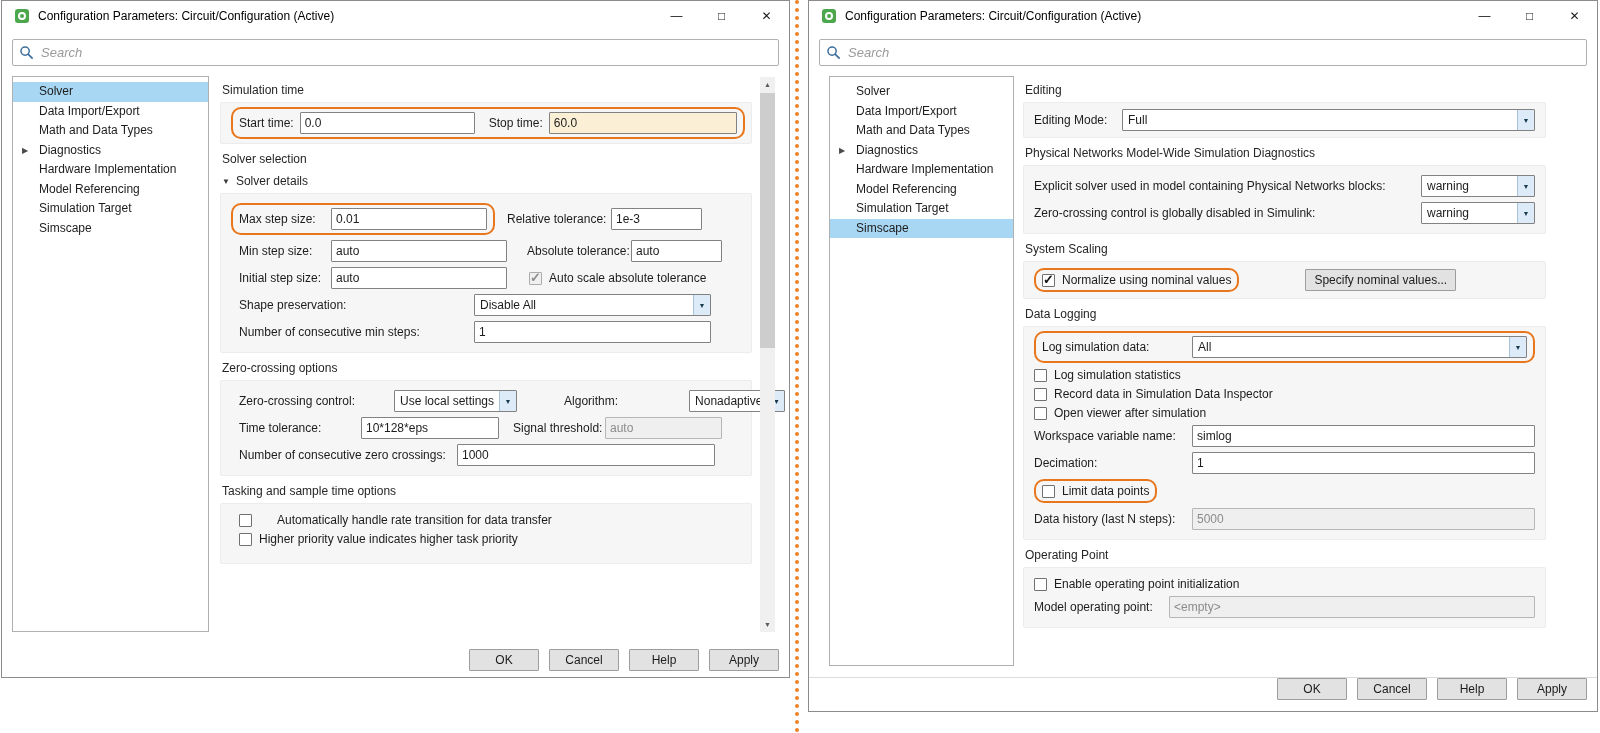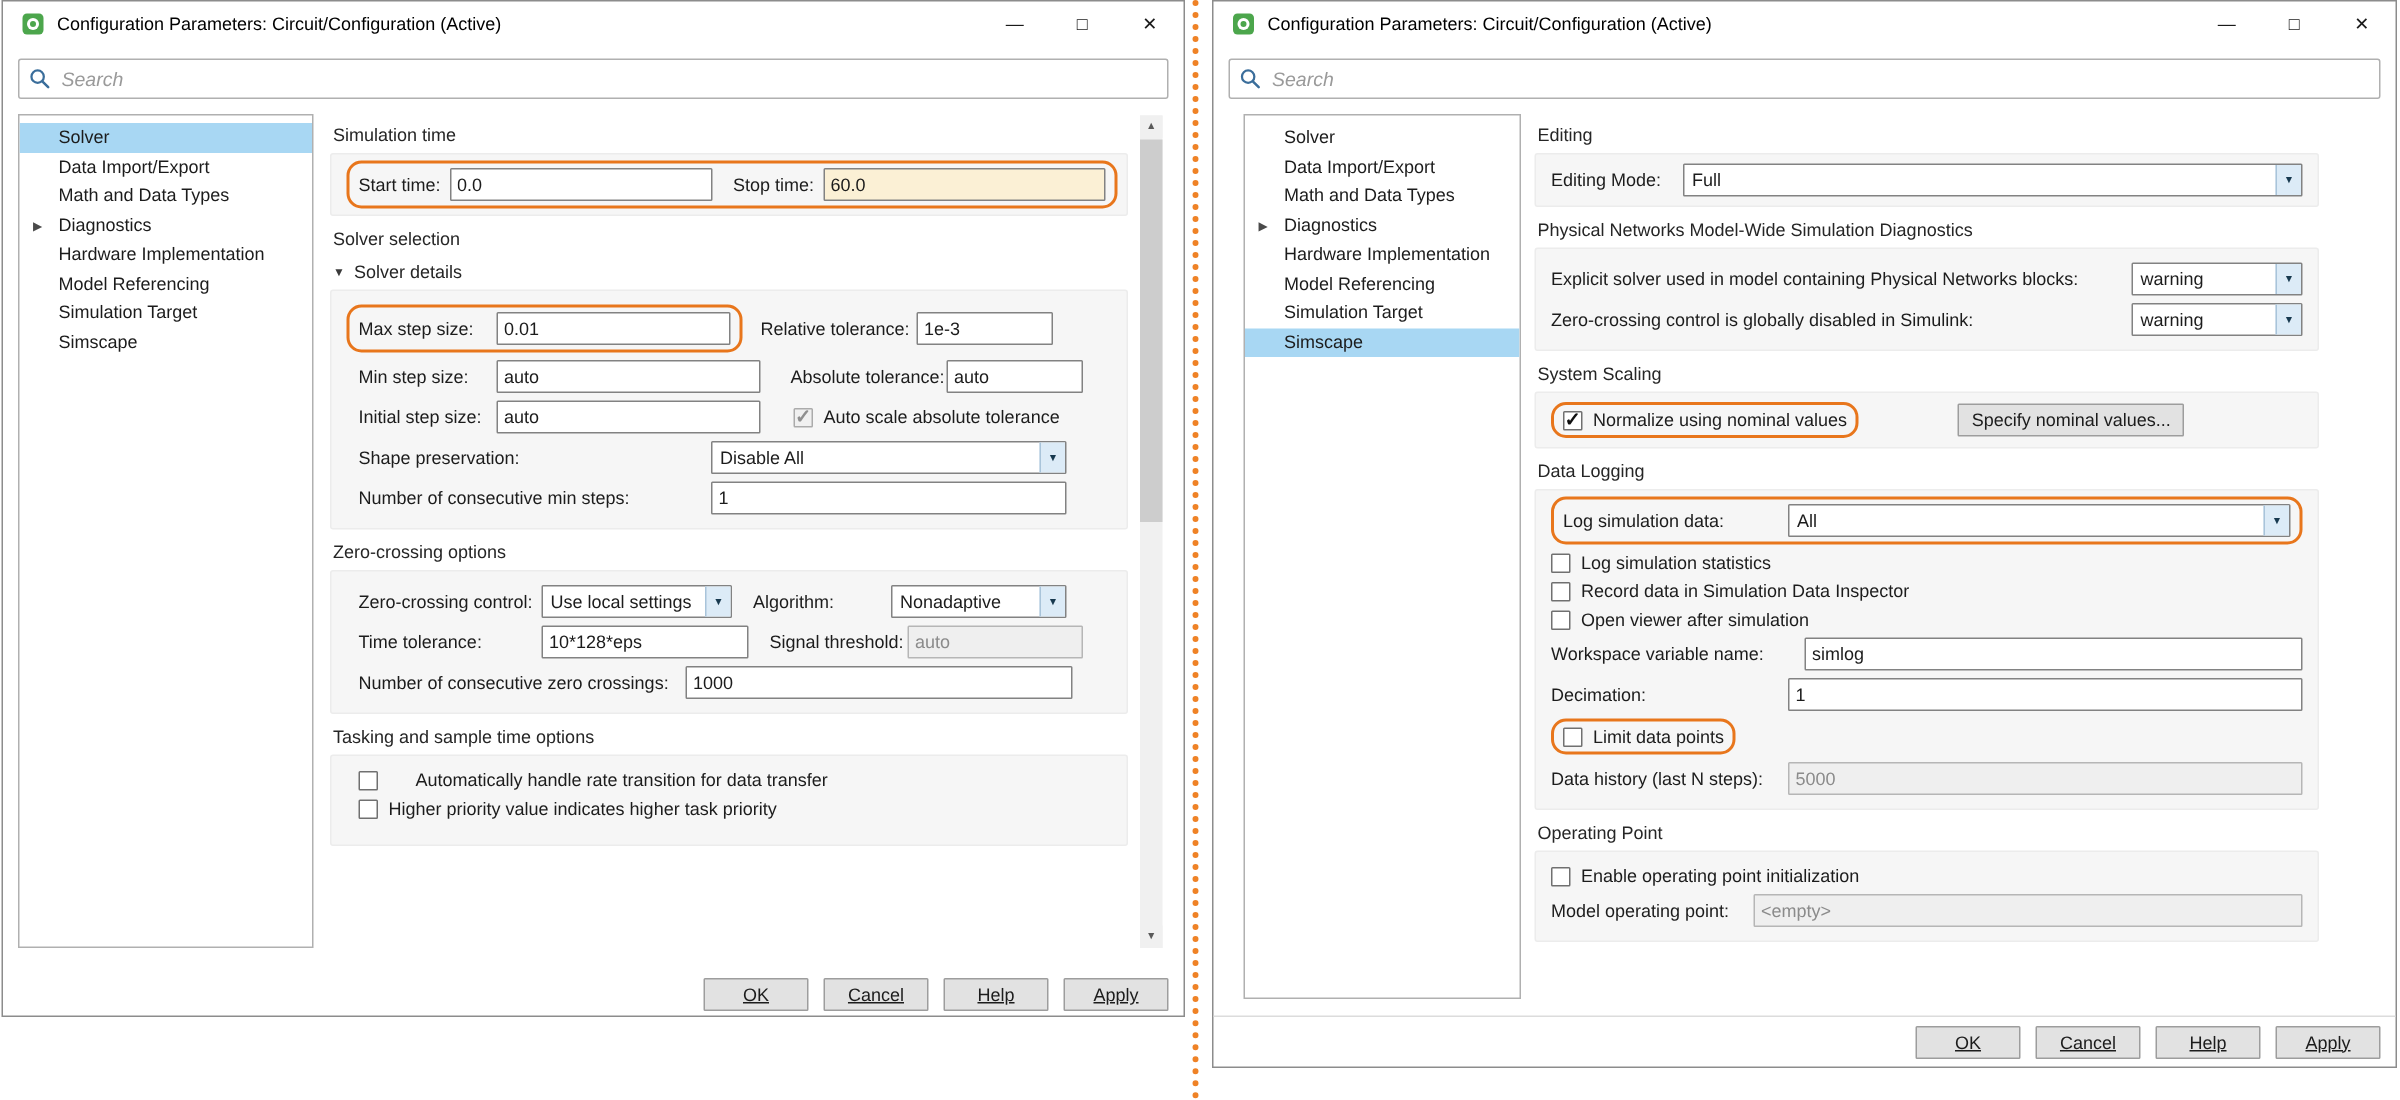--- a/index.html
+++ b/index.html
@@ -48,21 +48,21 @@
   .combo-btn::after{content:"▼";font-size:7px;color:#17394f;}
 
   .cb{width:13px;height:13px;border:1px solid #707070;background:#fff;display:inline-block;flex:0 0 auto;margin-right:7px;position:relative;border-radius:1px;}
   .cb.checked::after{content:"✓";position:absolute;left:0;top:-3px;font-size:13px;font-weight:bold;color:#101010;}
   .cb.disabled{background:#f0f0f0;border-color:#ababab;}
   .cb.checked.disabled::after{color:#8f8f8f;}
 
   .hl{border:2.5px solid #e8761c;border-radius:10px;display:inline-flex;align-items:center;padding:3px 6px;}
   .hl.block{display:flex;}
 
-  .footer{position:absolute;display:flex;gap:10px;align-items:center;justify-content:flex-end;text-decoration:underline;}
+  .footer{position:absolute;display:flex;gap:10px;justify-content:flex-end;}
   #win-left .footer{left:0;right:0;bottom:0;height:28px;padding-right:10px;}
   #win-right .footer{left:0;right:0;bottom:0;height:34px;border-top:1px solid #dcdcdc;padding-right:10px;}
   .btn{min-width:70px;height:22px;background:#e2e2e2;border:1px solid #9d9d9d;display:inline-flex;align-items:center;justify-content:center;font-family:inherit;font-size:12px;color:#1c1c1c;cursor:default;padding:0 8px;border-radius:1px;}
 
   .scrollbar{position:absolute;right:14px;top:76px;width:15px;height:555px;background:#f0f0f0;}
   .sb-arrow{position:absolute;left:0;width:15px;height:15px;display:flex;align-items:center;justify-content:center;font-size:7px;color:#5a5a5a;background:#f0f0f0;}
   .sb-up{top:0;}
   .sb-down{bottom:0;}
   .sb-thumb{position:absolute;left:0;top:16px;width:15px;height:255px;background:#cdcdcd;}
 
@@ -156,21 +156,21 @@
         </span>
       </div>
       <div class="fr" style="padding-left:8px;">
         <label class="lbl" style="width:235px;">Number of consecutive min steps:</label>
         <input class="field" style="width: 237px;" value="1">
       </div>
     </div>
 
     <div class="sec-h">Zero-crossing options</div>
     <div class="panel">
-      <div class="fr" style="padding-left:8px;">
+      <div class="fr" style="padding-left:8px;gap:33px;">
         <label class="lbl" style="width:122px;">Zero-crossing control:</label>
         <span class="combo" style="width:127px;">
           <span class="combo-text">Use local settings</span>
           <span class="combo-btn"></span>
         </span>
         <label class="lbl" style="margin-left:14px;width:92px;">Algorithm:</label>
         <span class="combo" style="width:117px;">
           <span class="combo-text">Nonadaptive</span>
           <span class="combo-btn"></span>
         </span>
@@ -314,21 +314,21 @@
       <div class="fr">
         <span class="cb"></span>
         <label class="lbl">Record data in Simulation Data Inspector</label>
       </div>
       <div class="fr">
         <span class="cb"></span>
         <label class="lbl">Open viewer after simulation</label>
       </div>
       <div class="fr">
         <label class="lbl" style="width:158px;">Workspace variable name:</label>
-        <input class="field" style="flex: 1 1 0%; margin-left: 11px;" value="simlog">
+        <input class="field" style="flex: 1 1 0%;" value="simlog">
       </div>
       <div class="fr">
         <label class="lbl" style="width:158px;">Decimation:</label>
         <input class="field" style="flex: 1 1 0%;" value="1">
       </div>
       <div class="fr" style="margin:4px 0;">
         <span class="hl">
           <span class="cb"></span>
           <label class="lbl">Limit data points</label>
         </span>

